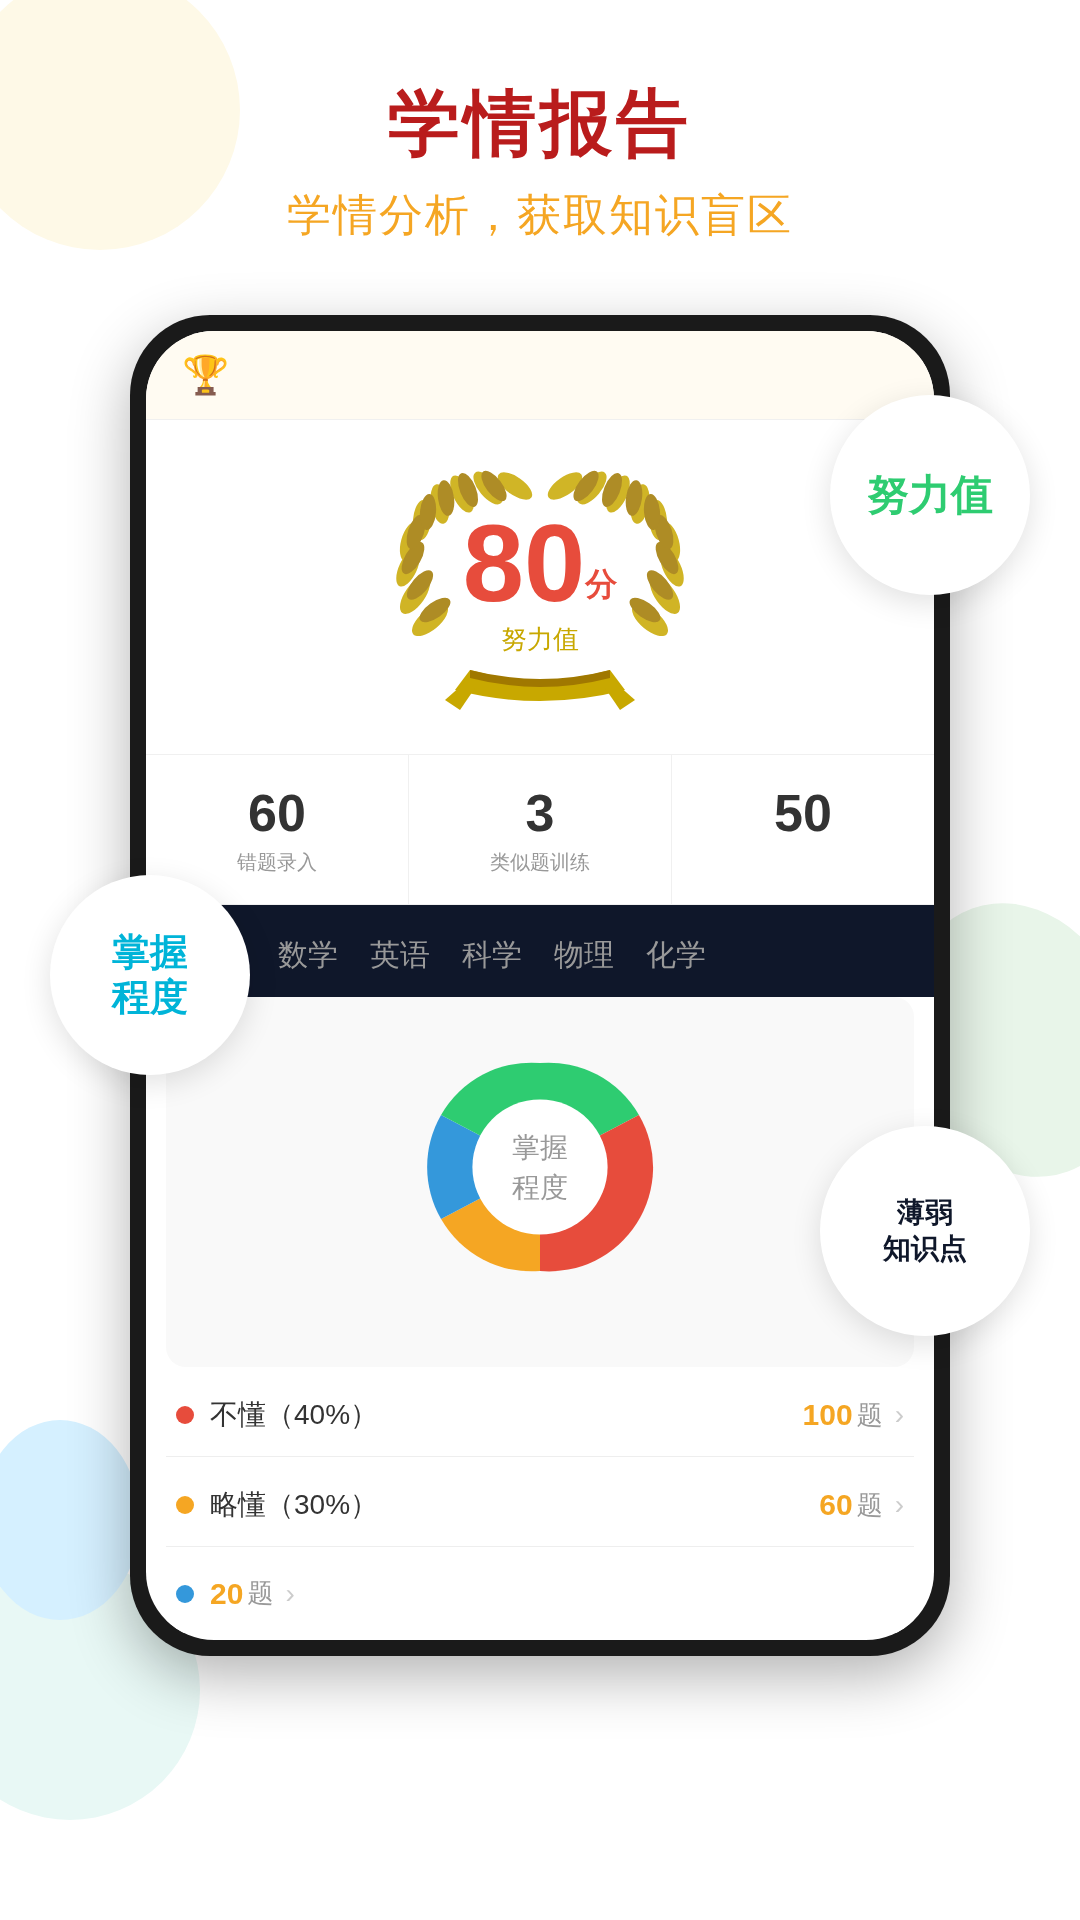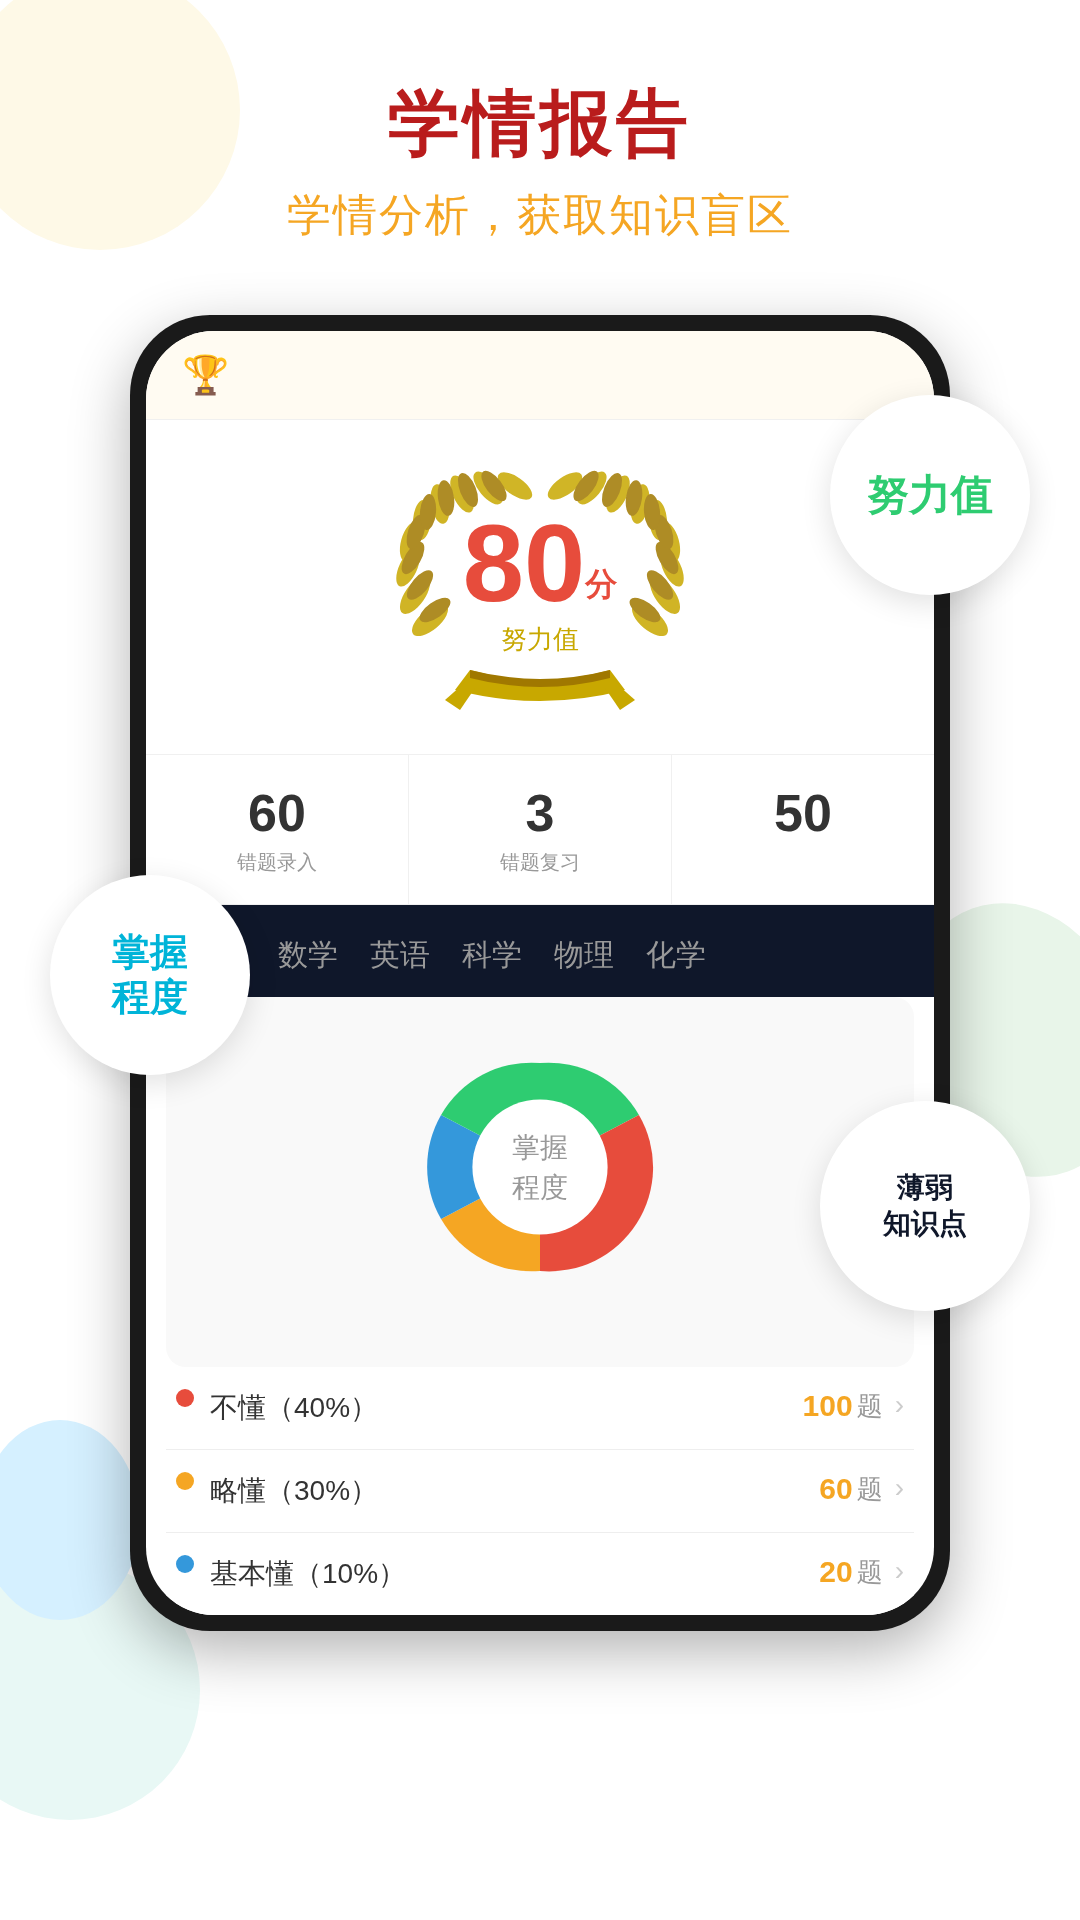--- a/index.html
+++ b/index.html
@@ -291,24 +291,25 @@
       transform: translate(-50%, -50%);
       text-align: center;
       font-size: 28px;
       color: #999;
       line-height: 1.4;
     }
 
     
     .legend-item {
       display: flex;
+      align-items: center;
       padding: 22px 10px;
       border-bottom: 1px solid #eee;
       background: #fff;
-      margin: 0 20px;
+      margin: 7px 20px;
     }
     .legend-item:first-child {
       border-radius: 16px 16px 0 0;
       margin-top: 10px;
     }
     .legend-item:last-child {
       border-radius: 0 0 16px 16px;
       border-bottom: none;
     }
     .legend-dot {
@@ -443,21 +444,21 @@
         </div>
       </div>
 
       <div class="stats-row">
         <div class="stat-item">
           <div class="stat-number">60</div>
           <div class="stat-label">错题录入</div>
         </div>
         <div class="stat-item">
           <div class="stat-number">3</div>
-          <div class="stat-label">错题复习</div>
+          <div class="stat-label">类似题训练</div>
         </div>
         <div class="stat-item">
           <div class="stat-number">50</div>
         </div>
       </div>
 
       <div class="subject-tabs">
         <span class="subject-tab active">语文</span>
         <span class="subject-tab">数学</span>
         <span class="subject-tab">英语</span>
@@ -497,21 +498,20 @@
       </div>
       <div class="legend-item">
         <div class="legend-dot" style="background:#f5a623;"></div>
         <span class="legend-text">略懂（30%）</span>
         <span class="legend-count" style="color:#f5a623;">60</span>
         <span class="legend-unit">题</span>
         <span class="legend-arrow">›</span>
       </div>
       <div class="legend-item">
         <div class="legend-dot" style="background:#3498db;"></div>
-        <span class="legend-text">基本懂（10%）</span>
         <span class="legend-count" style="color:#f5a623;">20</span>
         <span class="legend-unit">题</span>
         <span class="legend-arrow">›</span>
       </div>
 
     </div>
   </div>
 
 </div>
 

